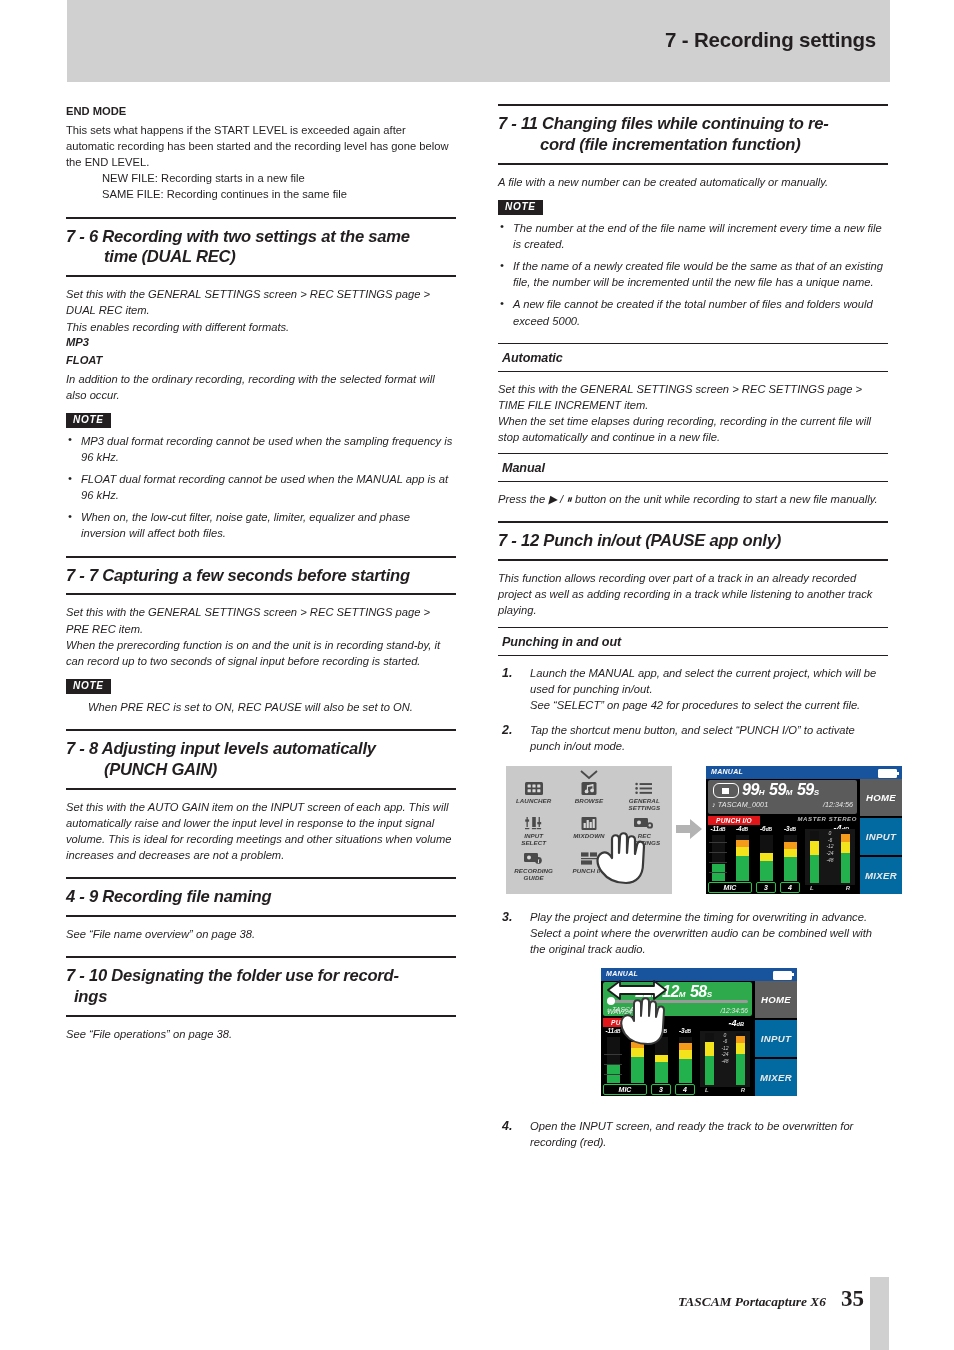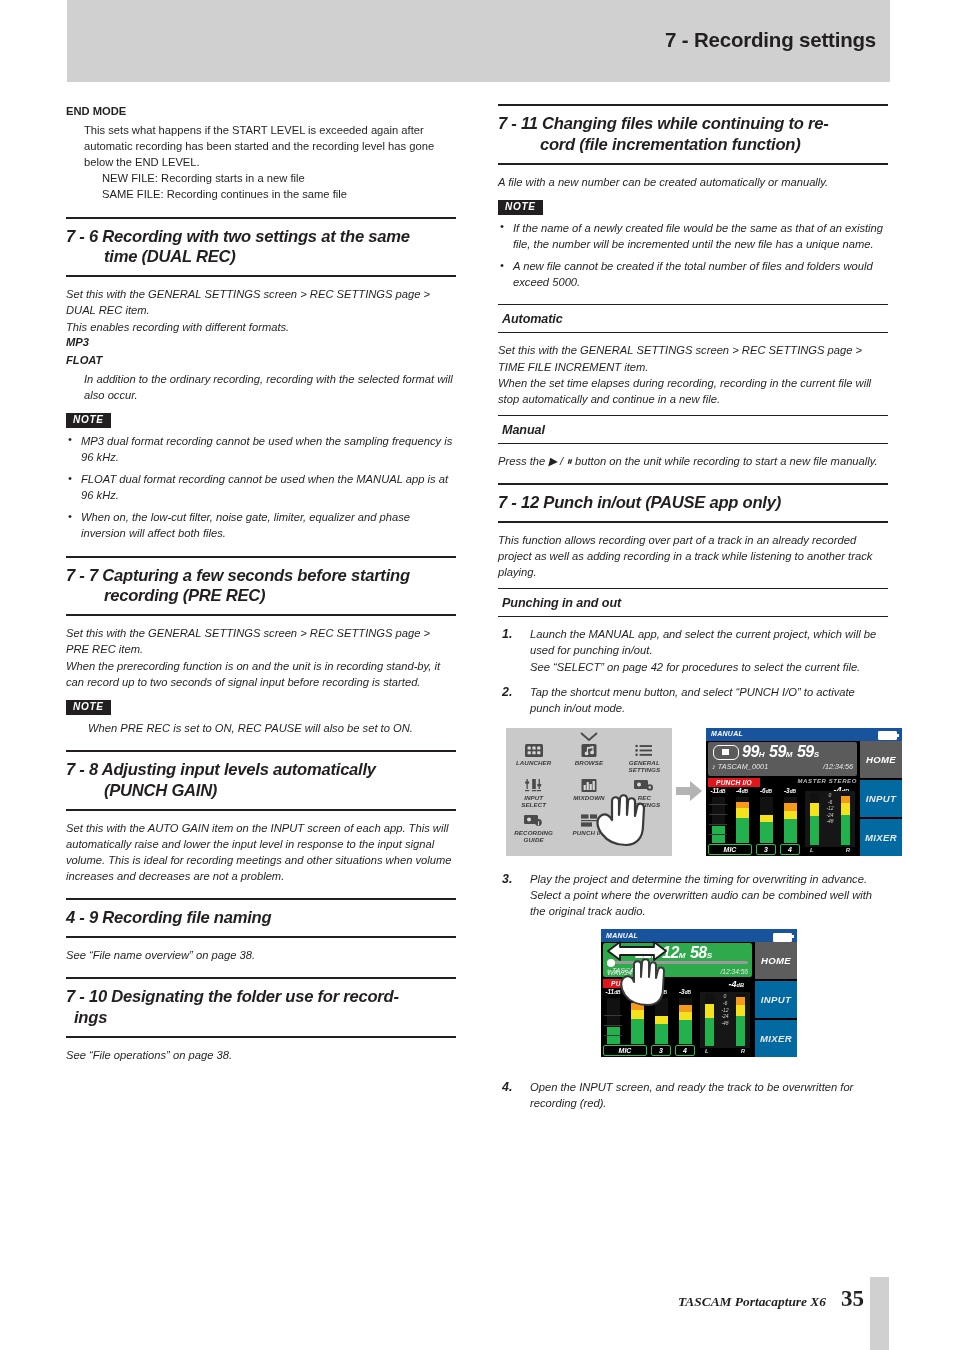--- a/index.html
+++ b/index.html
@@ -12,21 +12,21 @@
     font-size:20.5px;font-weight:bold;letter-spacing:-0.2px;color:#231f20;white-space:nowrap;}
 
   
   .col{position:absolute;top:104px;width:390px;}
   .col-left{left:66px;}
   .col-right{left:498px;}
 
   
   .sub-head{font-size:11.2px;font-weight:bold;margin:0 0 2px 0;line-height:1.42;}
   p{font-size:11.2px;line-height:1.44;margin:0;}
-  .indent1{margin-left:18px;}
+  .indent1{}
   .indent2{margin-left:36px;}
 
   .rule-top{border-top:2.4px solid #231f20;margin-top:14px;font-style:italic;}
   .rule-bot{border-bottom:2.4px solid #231f20;}
   .sec-h1{font-size:16.6px;font-weight:bold;line-height:1.26;padding:8px 0 7px 0;letter-spacing:-0.25px;}
   .sec-h1 .cont{display:block;padding-left:30px;}
   .sec-h1.center-ind .cont{padding-left:38px;}
   .sec-h1.r-ind .cont{padding-left:42px;}
   .sec-h1 .flow{display:inline;}
 
@@ -162,21 +162,20 @@
           <li>FLOAT dual format recording cannot be used when the MANUAL app is at 96 kHz.</li>
           <li>When on, the low-cut filter, noise gate, limiter, equalizer and phase inversion will affect both files.</li>
         </ul>
       </div>
     </div>
 
     <div class="rule-top">
       <div class="sec-h1 rule-bot center-ind">
         <span class="flow">7 - 7</span>
         <span class="flow"> </span><span class="flow">Capturing a few seconds before starting</span>
-        <span class="cont">recording (PRE REC)</span>
       </div>
       <div class="body-block">
         <p>Set this with the GENERAL SETTINGS screen &gt; REC SETTINGS page &gt; PRE REC item.</p>
         <p>When the prerecording function is on and the unit is in recording stand-by, it can record up to two seconds of signal input before recording is started.</p>
         <div class="note-tag">NOTE</div>
         <p class="note-plain">When PRE REC is set to ON, REC PAUSE will also be set to ON.</p>
       </div>
     </div>
 
     <div class="rule-top">
@@ -217,20 +216,21 @@
     <div class="rule-top" style="margin-top:0">
       <div class="sec-h1 rule-bot r-ind">
         <span class="flow">7 - 11</span>
         <span class="flow"> </span><span class="flow">Changing files while continuing to re-</span>
         <span class="cont">cord (file incrementation function)</span>
       </div>
       <div class="body-block">
         <p>A file with a new number can be created automatically or manually.</p>
         <div class="note-tag">NOTE</div>
         <ul class="bullets note-body">
+          <li>The number at the end of the file name will increment every time a new file is created.</li>
           <li>If the name of a newly created file would be the same as that of an existing file, the number will be incremented until the new file has a unique name.</li>
           <li>A new file cannot be created if the total number of files and folders would exceed 5000.</li>
         </ul>
       </div>
 
       <div class="gap-s"></div>
       <div class="rule-thin-top rule-thin-bot">
         <div class="sec-h2">Automatic</div>
       </div>
       <div class="body-block">

